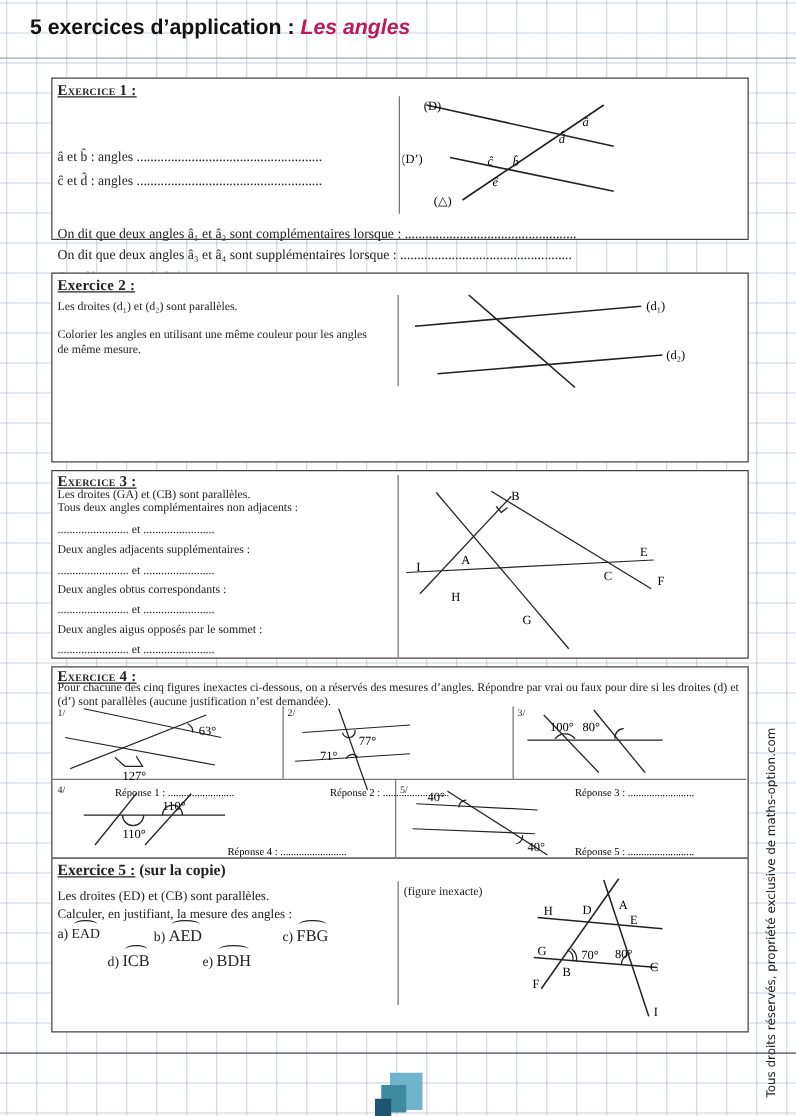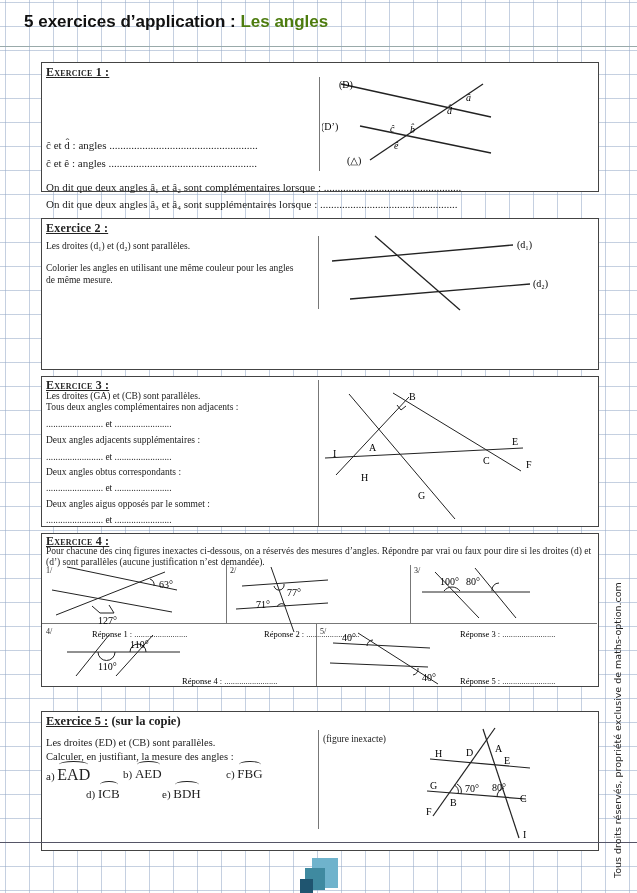--- a/index.html
+++ b/index.html
@@ -29,27 +29,27 @@
   .arc::before{content:"";position:absolute;left:2px;right:2px;top:-5px;height:6px;
     border-top:1px solid #222;border-radius:50% 50% 0 0;}
 </style>
 </head>
 <body>
 
 <div class="grid"></div>
 <div class="hline" style="top:46px"></div>
 
 <div class="title">
-  <span>5 exercices d’application : </span><span class="accent" style="color: #4d7c0f;">Les angles</span>
+  <span>5 exercices d’application : </span><span class="accent" style="color: #be185d; font-style: italic;">Les angles</span>
 </div>
 
 <div class="box" style="left:41px;top:62px;width:558px;height:130px;">
   <div class="abs ex-head sc" style="left:4px;top:2px;">Exercice 1 :</div>
+  <div class="abs t2" style="left:4px;top:57px;font-style:normal;">â et b̂ : angles ......................................................</div>
   <div class="abs t2" style="left:4px;top:76px;">ĉ et d̂ : angles ......................................................</div>
-  <div class="abs t2" style="left:4px;top:94px;">ĉ et ê : angles ......................................................</div>
   <div class="vsep" style="left:277px;top:14px;height:94px;"></div>
   <div class="abs t" style="left:4px;top:106px;margin-top:48px;">Compléter par une égalité :</div>
   <div class="abs t2" style="left:4px;top:118px;">On dit que deux angles â₁ et â₂ sont complémentaires lorsque : ..................................................</div>
   <div class="abs t2" style="left:4px;top:135px;">On dit que deux angles â₃ et â₄ sont supplémentaires lorsque : ..................................................</div>
   <svg class="abs" style="left:280px;top:0;" width="276" height="112">
     <line x1="19" y1="21" x2="169" y2="54" stroke="#222" stroke-width="1.3"></line>
     <line x1="38" y1="63" x2="169" y2="90" stroke="#222" stroke-width="1.3"></line>
     <line x1="48" y1="97" x2="161" y2="21" stroke="#222" stroke-width="1.3"></line>
     <text x="17" y="25" font-size="10">(D)</text>
     <text x="-1" y="67" font-size="10">(D’)</text>
@@ -167,28 +167,28 @@
       <line x1="316" y1="71" x2="396" y2="122" stroke="#222"></line>
       <path d="M325,84 A6,6 0 0 1 331,78" fill="none" stroke="#222"></path>
       <path d="M376,106 A6,6 0 0 1 371,113" fill="none" stroke="#222"></path>
       <text x="300" y="79" font-size="10">40°</text>
       <text x="380" y="119" font-size="10">40°</text>
       <text x="418" y="122" font-size="8.5">Réponse 5 : .........................</text>
     </g>
   </svg>
 </div>
 
-<div class="box" style="left:41px;top:711px;width:558px;height:140px;">
+<div class="box" style="left:41px;top:686px;width:558px;height:140px;">
   <div class="abs" style="left:4px;top:2px;font-size:12.5px;font-weight:bold;">
     <span style="text-decoration:underline;">Exercice 5 :</span>
     <span>(sur la copie)</span>
   </div>
   <div class="abs t2" style="left:4px;top:24px;font-size:10.5px;">Les droites (ED) et (CB) sont parallèles.</div>
   <div class="abs t2" style="left:4px;top:38px;font-size:10.5px;">Calculer, en justifiant, la mesure des angles :</div>
-  <div class="abs" style="left:4px;top:54px;font-size:11px;"><span>a)</span> <span class="arc" style="font-size:16px">EAD</span></div>
+  <div class="abs" style="left:4px;top:54px;font-size:11px;"><span>a)</span> <span class="arc" style="font-size:11px">EAD</span></div>
   <div class="abs" style="left:81px;top:54px;font-size:11px;"><span>b)</span> <span class="arc" style="font-size:13px">AED</span></div>
   <div class="abs" style="left:155px;top:54px;font-size:11px;margin-left:29px;"><span>c)</span> <span class="arc" style="font-size:13px">FBG</span></div>
   <div class="abs" style="left:44px;top:74px;font-size:11px;"><span>d)</span> <span class="arc" style="font-size:13px">ICB</span></div>
   <div class="abs" style="left:120px;top:74px;font-size:11px;"><span>e)</span> <span class="arc" style="font-size:13px">BDH</span></div>
   <div class="vsep" style="left:276px;top:18px;height:99px;"></div>
   <div class="abs t" style="left:281px;top:22px;">(figure inexacte)</div>
   <svg class="abs" style="left:380px;top:0;" width="176" height="138">
     <line x1="8" y1="47" x2="108" y2="56" stroke="#222" stroke-width="1.2"></line>
     <line x1="5" y1="79" x2="104" y2="87" stroke="#222" stroke-width="1.2"></line>
     <line x1="11" y1="104" x2="73" y2="16" stroke="#222" stroke-width="1.2"></line>

